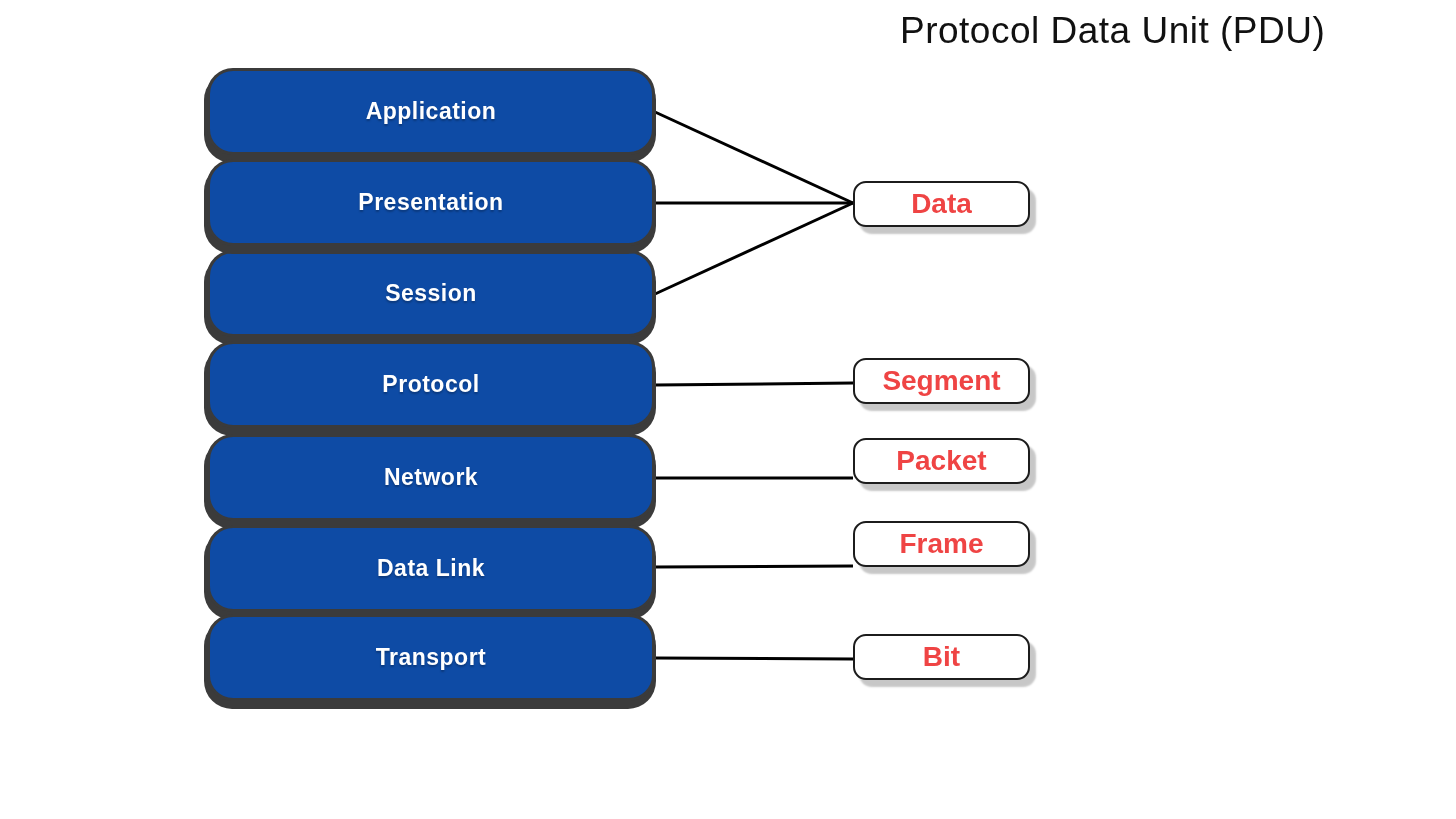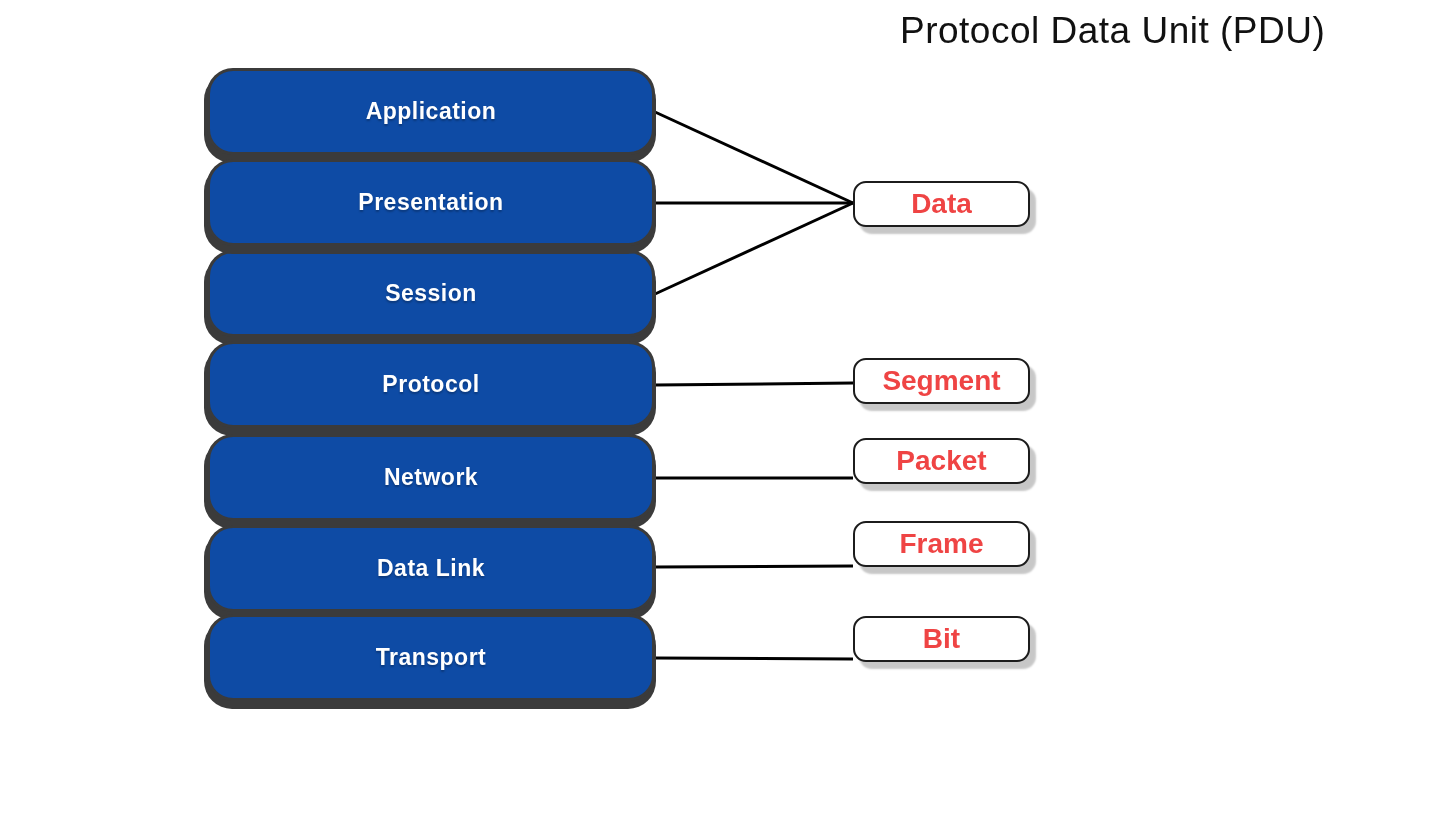--- a/index.html
+++ b/index.html
@@ -117,17 +117,17 @@
   </div>
   <div class="pdu-box" style="top:438px">
     <span>Packet</span>
   </div>
   <div class="pdu-box" style="top:358px">
     <span>Segment</span>
   </div>
   <div class="pdu-box" style="top:521px">
     <span>Frame</span>
   </div>
-  <div class="pdu-box" style="top:616px">
+  <div class="pdu-box" style="top:634px">
     <span>Bit</span>
   </div>
 
 </div>
 
 </body></html>

